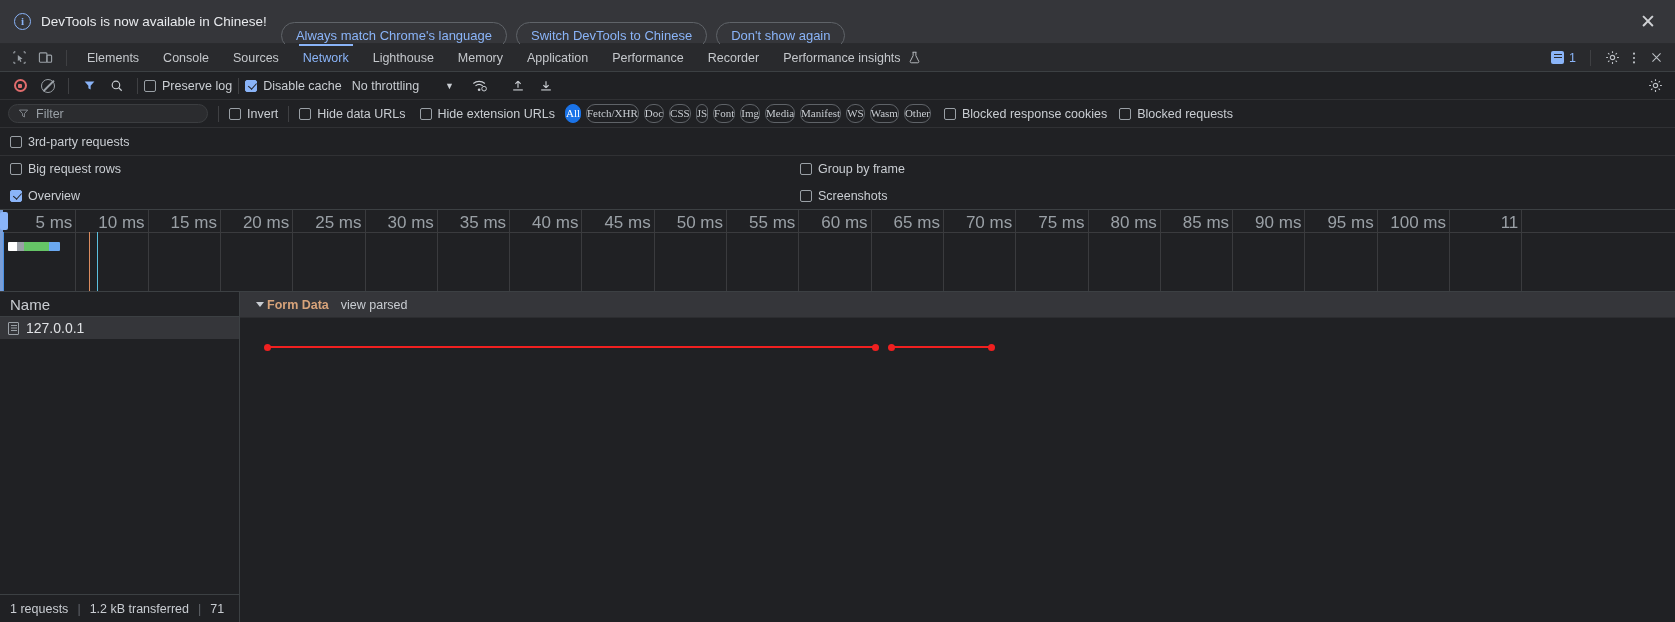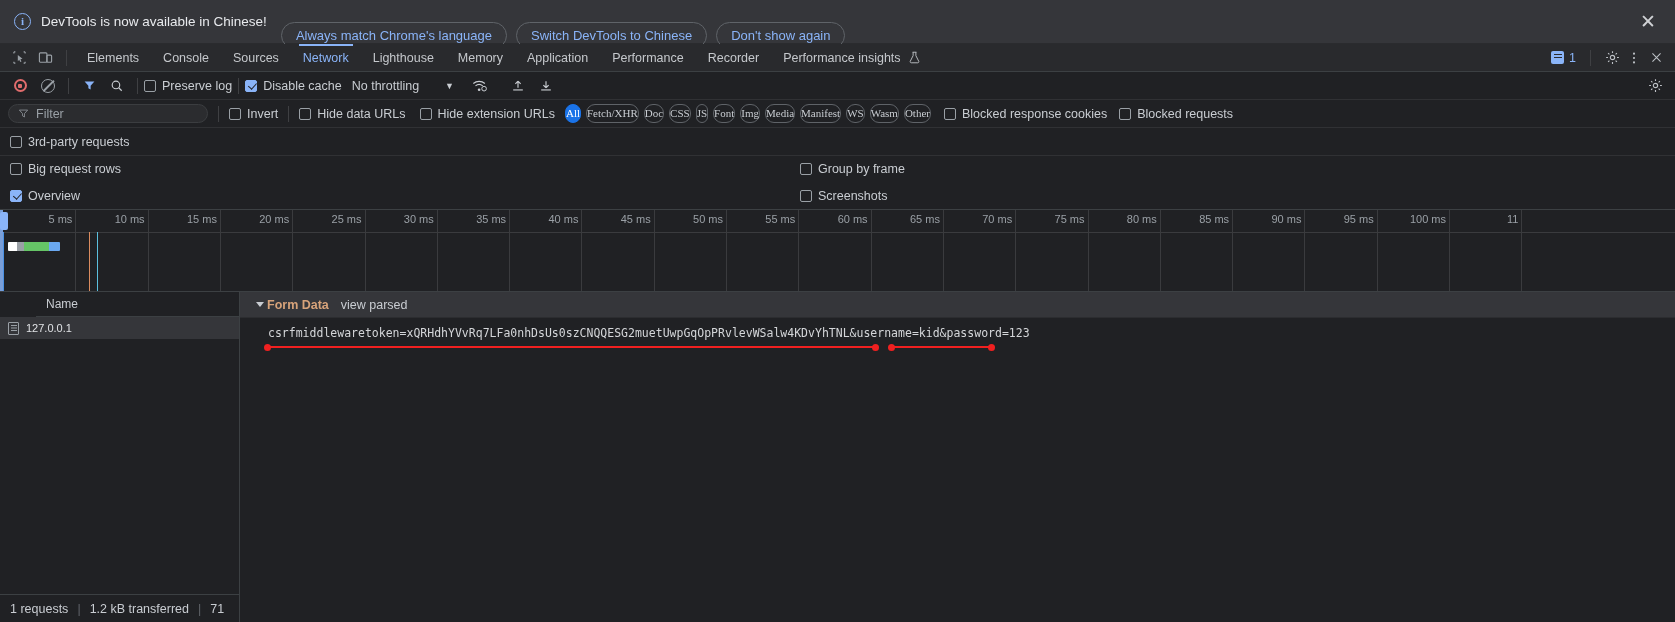--- a/index.html
+++ b/index.html
@@ -116,34 +116,34 @@
   
   .setrow { flex:0 0 27px; height:27px; display:flex; align-items:center; padding:0 10px; background:#202124; }
   .setrow.bordered { border-top:1px solid #303134; }
   .setcol-right { position:absolute; left:790px; display:flex; align-items:center; }
   .setwrap { position:relative; width:100%; display:flex; align-items:center; }
 
   
   .overview { flex:0 0 83px; height:83px; position:relative; background:#202124; border-top:1px solid #3c4043; border-bottom:1px solid #3c4043; overflow:hidden; }
   .ruler { position:absolute; left:0; right:0; top:0; height:83px; }
   .tick { position:absolute; top:0; bottom:0; border-left:1px solid #3a3b3e; }
-  .tick span { position:absolute; right:4px; top:3px; font-size:11px; color:#9aa0a6; white-space:nowrap; }
+  .tick span { position:absolute; right:4px; top:3px; font-size:17px; color:#9aa0a6; white-space:nowrap; }
   .ruler-underline { position:absolute; left:0; right:0; top:22px; height:1px; background:#3a3b3e; }
   .req-bar { position:absolute; height:9px; top:32px; display:flex; border-radius:1px; overflow:hidden; }
   .evline { position:absolute; width:1px; top:22px; bottom:0; }
   .ov-window-edge { position:absolute; width:3px; top:0; bottom:0; background:#8ab4f8; opacity:.85; }
   .ov-handle { position:absolute; width:8px; height:18px; border-radius:2px; background:#8ab4f8; top:2px; }
 
   
   .split { flex:1 1 auto; display:flex; min-height:0; background:#202124; }
   .leftpane { width:240px; flex:0 0 240px; display:flex; flex-direction:column; border-right:1px solid #3c4043; }
-  .lp-header { height:25px; flex:0 0 25px; display:flex; align-items:center; padding:0 10px; font-size:12px;
-      color:#c9cdd2; border-bottom:1px solid #3c4043; background:#202124;margin-left:36px; }
+  .lp-header { height:25px; flex:0 0 25px; display:flex; align-items:center; padding:0 10px; font-size:15px;
+      color:#c9cdd2; border-bottom:1px solid #3c4043; background:#202124; }
   .lp-list { flex:1 1 auto; overflow:hidden; }
-  .lp-row { height:22px; display:flex; align-items:center; gap:7px; padding:0 8px; background:#35363a; font-size:11px; color:#e0e2e5; cursor:pointer; }
+  .lp-row { height:22px; display:flex; align-items:center; gap:7px; padding:0 8px; background:#35363a; font-size:14px; color:#e0e2e5; cursor:pointer; }
   .doc-icon { width:11px; height:13px; border:1px solid #9aa0a6; border-radius:1px; position:relative; flex:0 0 11px; }
   .doc-icon::after { content:""; position:absolute; left:2px; top:2.5px; width:6px; height:1px; background:#9aa0a6;
       box-shadow:0 2.5px 0 #9aa0a6, 0 5px 0 #9aa0a6; }
   .lp-footer { height:28px; flex:0 0 28px; display:flex; align-items:center; gap:0; padding:0 10px;
       border-top:1px solid #3c4043; font-size:12.5px; color:#c9cdd2; white-space:nowrap; overflow:hidden; }
   .lp-footer span { margin-right: 9px; }
   .lp-footer .divider { color:#5f6368; margin-right:9px; }
 
   .rightpane { flex:1 1 auto; display:flex; flex-direction:column; min-width:0; }
   .rp-tabs { height:27px; flex:0 0 27px; display:flex; align-items:center; background:#292a2d; border-bottom:1px solid #3c4043; padding-left:4px; }
@@ -483,21 +483,20 @@
 
       <div class="fd-header">
         <div class="fd-title">
           <span class="tri"></span>
           <span>Form Data</span>
         </div>
         <div class="fd-link">view parsed</div>
       </div>
 
       <div class="fd-body">
-        <div class="fd-value">csrfmiddlewaretoken=xQRHdhYVvRq7LFa0nhDsUs0szCNQQESG2muetUwpGqOpPRvlevWSalw4KDvYhTNL&amp;username=kid&amp;password=123</div>
         <div class="annot" style="left:27px; width:610px; top:28px;"></div>
         <div class="annot-dot" style="left:24px; top:25.5px;"></div>
         <div class="annot-dot" style="left:632px; top:25.5px;"></div>
         <div class="annot" style="left:651px; width:101px; top:28px;"></div>
         <div class="annot-dot" style="left:648px; top:25.5px;"></div>
         <div class="annot-dot" style="left:748px; top:25.5px;"></div>
       </div>
     </div>
   </div>
 </div>

